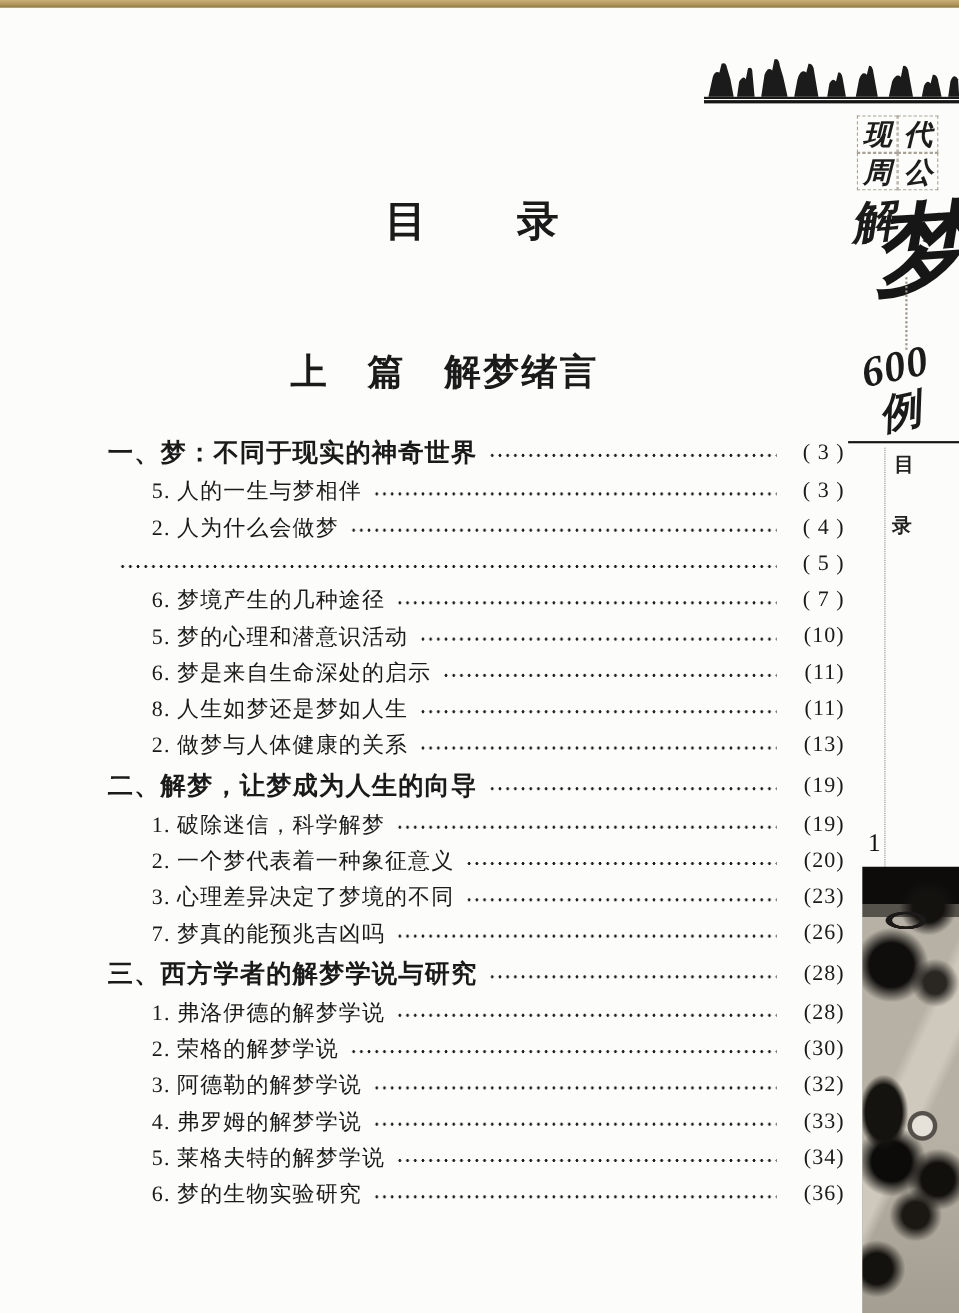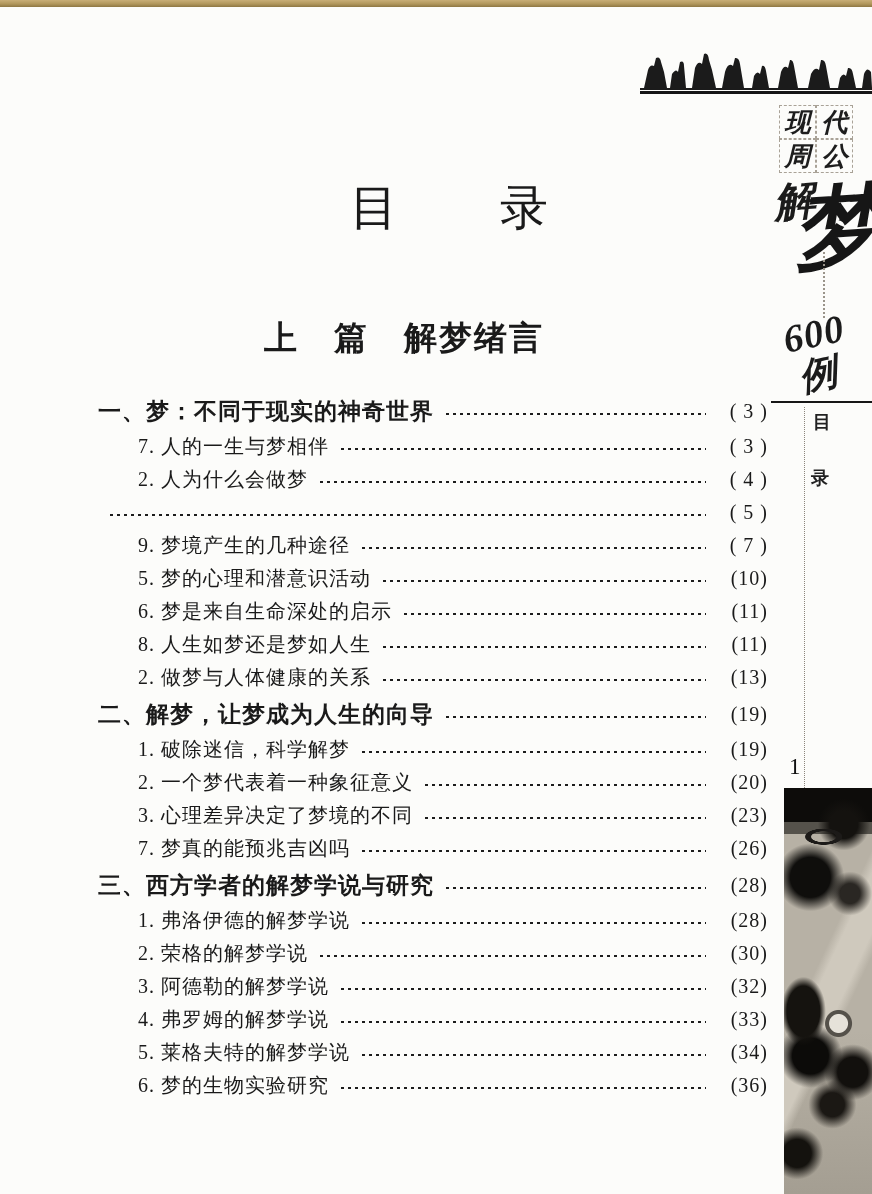--- a/index.html
+++ b/index.html
@@ -15,21 +15,21 @@
     background:linear-gradient(180deg,#c8ae77 0%,#b1975c 55%,#8e7743 100%);
   }
   
   .artwork { position:absolute; left:640px; top:48px; width:232px; height:44px; }
   .artwork-line {
     position:absolute; left:640px; top:91px; width:232px; height:3px; background:#161616;
   }
   
   .main-title {
     position:absolute; left:350px; top:176px;
-    font-size:48px; font-weight:normal; letter-spacing:2px;
+    font-size:38px; font-weight:bold; letter-spacing:2px;
     font-family:"Liberation Serif", serif; white-space:pre;
   }
   
   .part-heading {
     position:absolute; left:264px; top:316px;
     font-size:33px; font-weight:bold; letter-spacing:2px;
     font-family:"Liberation Sans", sans-serif; white-space:pre;
   }
   
   .toc {
@@ -151,35 +151,35 @@
 
   <div class="part-heading">上　篇　解梦绪言</div>
 
   <div class="toc">
       <div class="toc-row section">
         <span class="label">一、梦：不同于现实的神奇世界</span>
         <span class="dots"></span>
         <span class="pg">( 3 )</span>
       </div>
       <div class="toc-row item">
-        <span class="label">7. 人的一生与梦相伴</span>
+        <span class="label">5. 人的一生与梦相伴</span>
         <span class="dots"></span>
         <span class="pg">( 3 )</span>
       </div>
       <div class="toc-row item">
         <span class="label">2. 人为什么会做梦</span>
         <span class="dots"></span>
         <span class="pg">( 4 )</span>
       </div>
       <div class="toc-row item">
         <span class="dots"></span>
         <span class="pg">( 5 )</span>
       </div>
       <div class="toc-row item">
-        <span class="label">9. 梦境产生的几种途径</span>
+        <span class="label">6. 梦境产生的几种途径</span>
         <span class="dots"></span>
         <span class="pg">( 7 )</span>
       </div>
       <div class="toc-row item">
         <span class="label">5. 梦的心理和潜意识活动</span>
         <span class="dots"></span>
         <span class="pg">(10)</span>
       </div>
       <div class="toc-row item">
         <span class="label">6. 梦是来自生命深处的启示</span>

